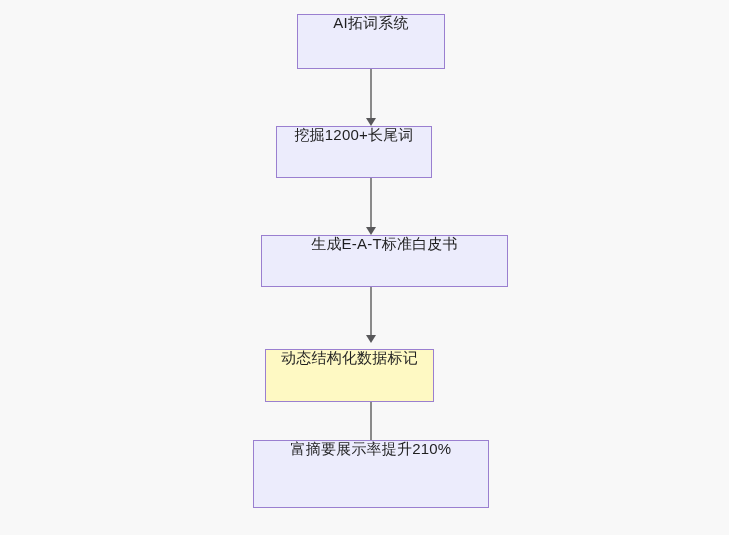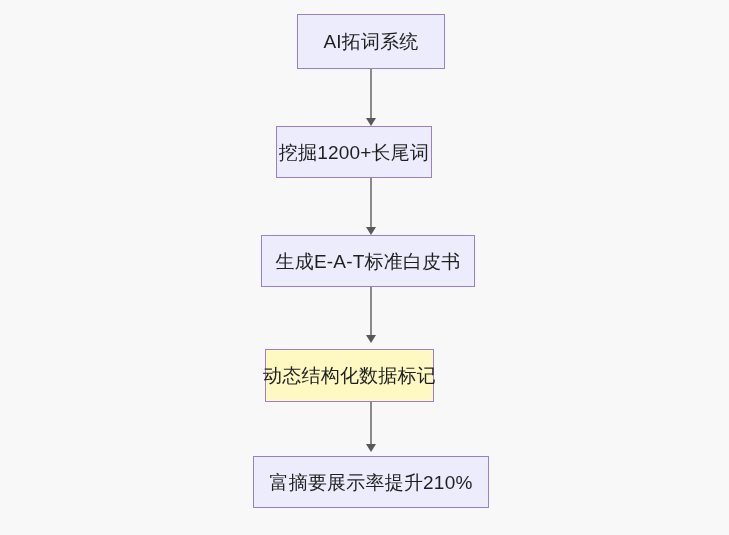--- a/index.html
+++ b/index.html
@@ -17,24 +17,24 @@
     position: relative;
     width: 729px;
     height: 535px;
   }
   .node {
     position: absolute;
     box-sizing: border-box;
     background: #ececfc;
     border: 1.4px solid #9a7fd0;
     display: flex;
-    align-items: center;
+    align-items: flex-start;
     justify-content: center;
     color: #1f1f20;
-    font-size: 19px;
+    font-size: 15px;
     line-height: 1;
     letter-spacing: 0.2px;
     white-space: nowrap;
   }
   .node-label {
     display: block;
   }
   .edge {
     position: absolute;
     width: 0;
@@ -81,25 +81,25 @@
   </div>
 
   <div class="node" style="left: 297px; top: 14px; width: 148px; height: 55px; background: rgb(236, 236, 252); border-color: rgb(154, 127, 208); color: rgb(31, 31, 32);">
     <span class="node-label">AI拓词系统</span>
   </div>
 
   <div class="node" style="left: 276px; top: 126px; width: 156px; height: 52px; background: rgb(236, 236, 252); border-color: rgb(154, 127, 208); color: rgb(31, 31, 32);">
     <span class="node-label">挖掘1200+长尾词</span>
   </div>
 
-  <div class="node" style="left: 261px; top: 235px; width: 214px; height: 52px; background: rgb(236, 236, 252); border-color: rgb(154, 127, 208); color: rgb(31, 31, 32);">
+  <div class="node" style="left: 261px; top: 235px; width: 247px; height: 52px; background: rgb(236, 236, 252); border-color: rgb(154, 127, 208); color: rgb(31, 31, 32);">
     <span class="node-label">生成E-A-T标准白皮书</span>
   </div>
 
   <div class="node" style="left: 265px; top: 349px; width: 169px; height: 53px; background: #fef9c3; border-color: rgb(154, 127, 208); color: rgb(31, 31, 32);">
     <span class="node-label">动态结构化数据标记</span>
   </div>
 
-  <div class="node" style="left: 253px; top: 456px; width: 236px; height: 52px; background: rgb(236, 236, 252); border-color: rgb(154, 127, 208); color: rgb(31, 31, 32);">
+  <div class="node" style="left: 253px; top: 440px; width: 236px; height: 68px; background: rgb(236, 236, 252); border-color: rgb(154, 127, 208); color: rgb(31, 31, 32);">
     <span class="node-label">富摘要展示率提升210%</span>
   </div>
 
 </div>
 
 </body></html>

